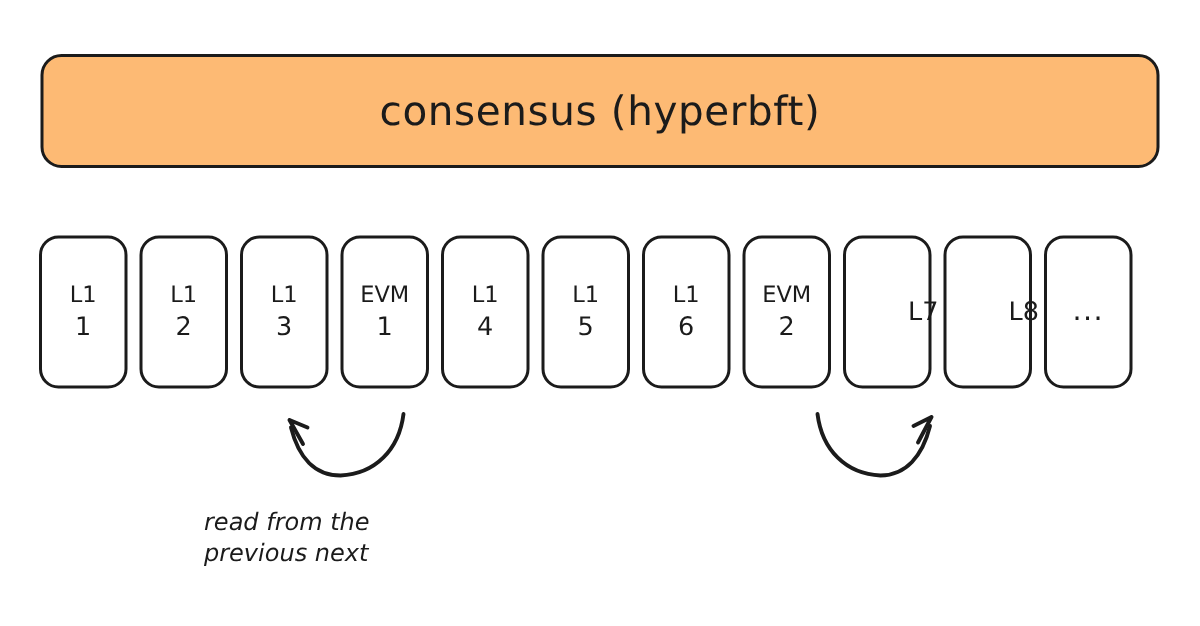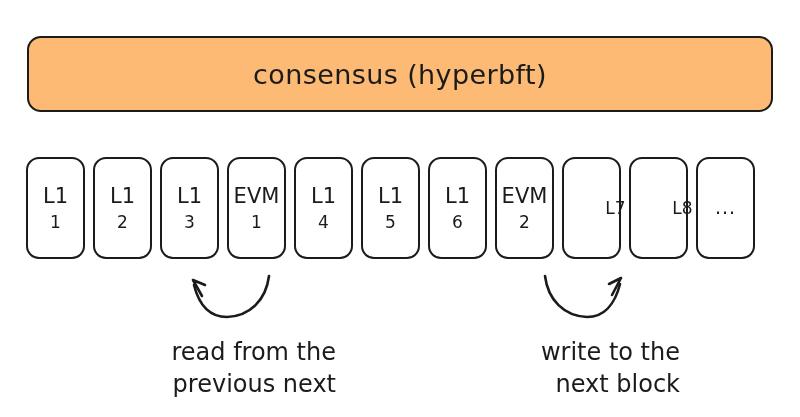--- a/index.html
+++ b/index.html
@@ -66,21 +66,21 @@
     background: #ffffff;
     display: flex;
     flex-direction: column;
     align-items: center;
     justify-content: center;
     flex: 0 0 auto;
   }
   .block:last-child { margin-right: 0; }
   .block-line {
     font-family: "DejaVu Sans", sans-serif;
-    font-size: 21px;
+    font-size: 15px;
     line-height: 1.32;
     color: #1b1b1b;
     text-align: center;
     white-space: nowrap;
   }
   .block-line.secondary { font-size: 17px; }
   .block.single .block-line { font-size: 17px; margin-left: 48px; }
   .block.ellipsis .block-line {
     font-size: 19px;
     letter-spacing: 1px;
@@ -92,26 +92,27 @@
     left: 0;
     top: 0;
     width: 800px;
     height: 417px;
     pointer-events: none;
   }
 
   
   .caption {
     position: absolute;
-    text-align: right;
-    font-family: "DejaVu Sans", sans-serif;
-    font-size: 24px;
+    text-align: left;
+    font-family: "DejaVu Sans", sans-serif;
+    font-size: 16px;
     line-height: 1.32;
     color: #1b1b1b;
     white-space: nowrap;
+    font-style: italic;
   }
   .caption.left  { left: 136px; top: 337px; width: 200px; }
   .caption.right { left: 480px; top: 337px; width: 200px; }
   .caption-line { display: block; }
 </style>
 </head>
 <body>
 
 <div id="diagram-root">
 
@@ -187,18 +188,14 @@
       <path d="M 621,278 L 612,295 M 621,278 L 609,284" fill="none" stroke="#1b1b1b" stroke-width="2.6" stroke-linecap="round" stroke-linejoin="round"></path>
     </g>
 
   </svg>
 
   <div class="caption left">
     <span class="caption-line">read from the</span>
     <span class="caption-line">previous next</span>
   </div>
 
-  <div class="caption right">
-    <span class="caption-line">write to the</span>
-    <span class="caption-line">next block</span>
-  </div>
 
 </div>
 
 </body></html>

